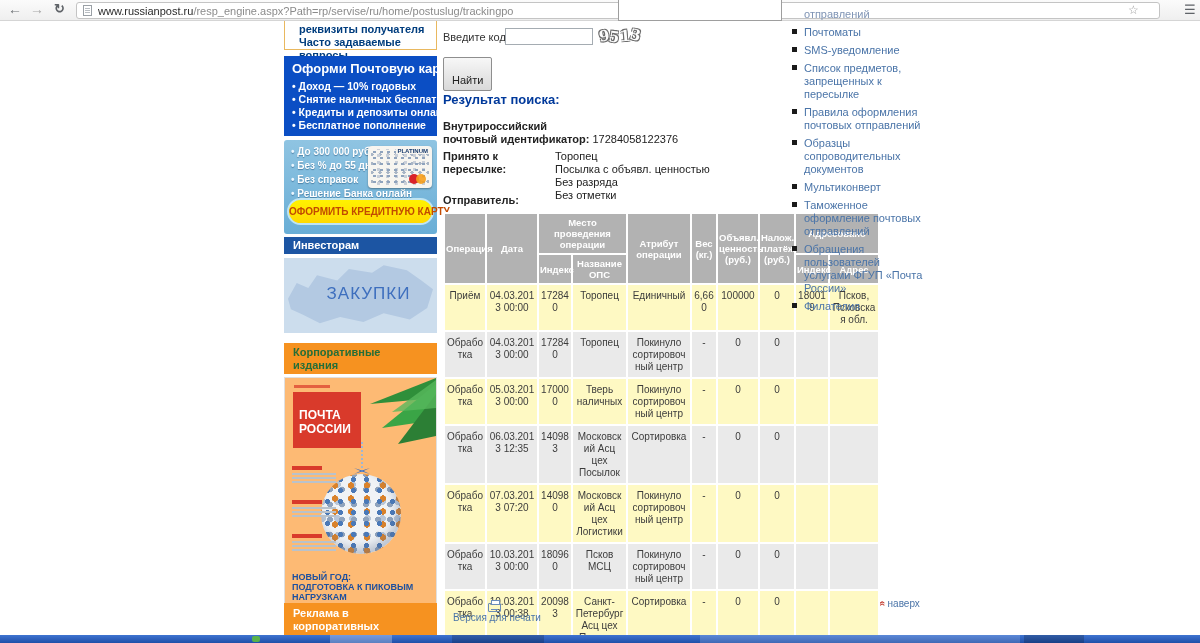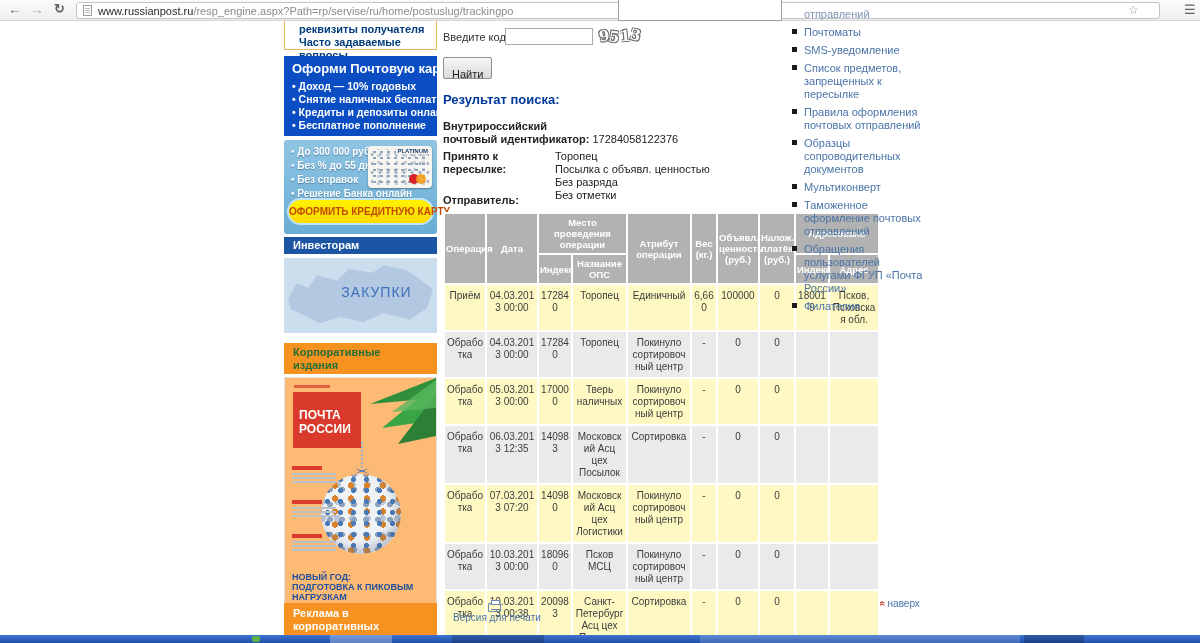--- a/index.html
+++ b/index.html
@@ -59,21 +59,21 @@
                 background:linear-gradient(#fff200,#ffd900); border:2px solid #bfe4f2;
                 font-size:10px; font-weight:bold; color:#c24a00; text-align:center; line-height:23px;
                 font-family:"Liberation Sans", sans-serif; cursor:pointer; white-space:nowrap; }
 
   .investors-bar { position:absolute; left:284px; top:237px; width:153px; height:17px; background:#1c55a3;
                    color:#fff; font-size:11px; font-weight:bold; line-height:17px; padding-left:9px; cursor:pointer; }
 
   .procure { position:absolute; left:284px; top:258px; width:153px; height:75px; background:#ccdded; overflow:hidden; cursor:pointer; }
   .procure .map { position:absolute; left:4px; top:6px; width:145px; height:63px; background:#b3c9e2;
                   clip-path:polygon(0 55%, 6% 30%, 14% 38%, 20% 18%, 34% 26%, 42% 8%, 58% 14%, 66% 2%, 82% 10%, 92% 26%, 100% 40%, 96% 70%, 84% 88%, 66% 78%, 52% 92%, 36% 84%, 22% 94%, 10% 80%, 2% 72%); }
-  .procure .lbl { position:absolute; left:16px; top:26px; width:100%; text-align:center; font-size:14px;
+  .procure .lbl { position:absolute; left:8px; top:26px; width:100%; text-align:center; font-size:17px;
                   letter-spacing:1px; color:#3e6fbe; font-weight:normal; }
 
   .corp-bar { position:absolute; left:284px; top:343px; width:153px; height:31px; background:#f69220;
               color:#256e37; font-size:11px; font-weight:bold; line-height:13px; padding:3px 10px 0 9px; cursor:pointer; }
 
   .magazine { position:absolute; left:284px; top:377px; width:153px; height:262px; background:#fdba74;
               border:1px solid #e0e0e0; overflow:hidden; cursor:pointer; }
   .mag-issue { position:absolute; left:9px; top:7px; width:36px; height:3px; background:#d93a2b; opacity:.7; }
   .mag-red { position:absolute; left:8px; top:14px; width:68px; height:56px; background:#d93a2b;
              color:#fff; font-weight:bold; font-size:12px; line-height:14px; padding:16px 0 0 6px; }
@@ -102,21 +102,21 @@
   .code-input { position:absolute; left:505px; top:28px; width:88px; height:17px; border:1px solid #a5acb2;
                 font-size:11px; padding:0 3px; font-family:"Liberation Sans", sans-serif; }
   .captcha { position:absolute; left:599px; top:26px; width:48px; height:20px;
              font-family:"DejaVu Serif", serif; }
   .captcha span { display:inline-block; font-size:15px; font-weight:bold; color:#fdfdfd;
                   text-shadow:-1px -1px 0 #6b6b6b, 1px -1px 0 #6b6b6b, -1px 1px 0 #6b6b6b, 1px 1px 0 #6b6b6b; }
   .captcha .r0 { transform:rotate(-10deg); }
   .captcha .r1 { transform:rotate(8deg) translateY(1px); }
   .captcha .r2 { transform:rotate(-5deg); }
   .captcha .r3 { transform:rotate(12deg) translateY(-1px); }
-  .find-btn { position:absolute; left:443px; top:57px; height:18px; padding:10px 8px; font-size:11px; color:#222;
+  .find-btn { position:absolute; left:443px; top:57px; height:18px; padding:16px 8px; font-size:11px; color:#222;
               background:linear-gradient(#f7f7f7,#d9d9d9); border:1px solid #8e8e8e; border-radius:2px;
               font-family:"Liberation Sans", sans-serif; cursor:pointer; }
   .result-title { position:absolute; left:443px; top:92px; font-size:13px; font-weight:bold; color:#00399b; }
   .id-block { position:absolute; left:443px; top:120px; font-size:11px; color:#222; line-height:13px; }
   .id-block .b { font-weight:bold; white-space:pre-line; }
   .accepted { position:absolute; left:443px; top:150px; display:flex; font-size:11px; color:#222; line-height:13px; }
   .accepted .b { font-weight:bold; width:112px; flex:none; }
   .accepted .vals { white-space:pre-line; }
   .sender-label { position:absolute; left:443px; top:194px; font-size:11px; font-weight:bold; color:#222; }
 

